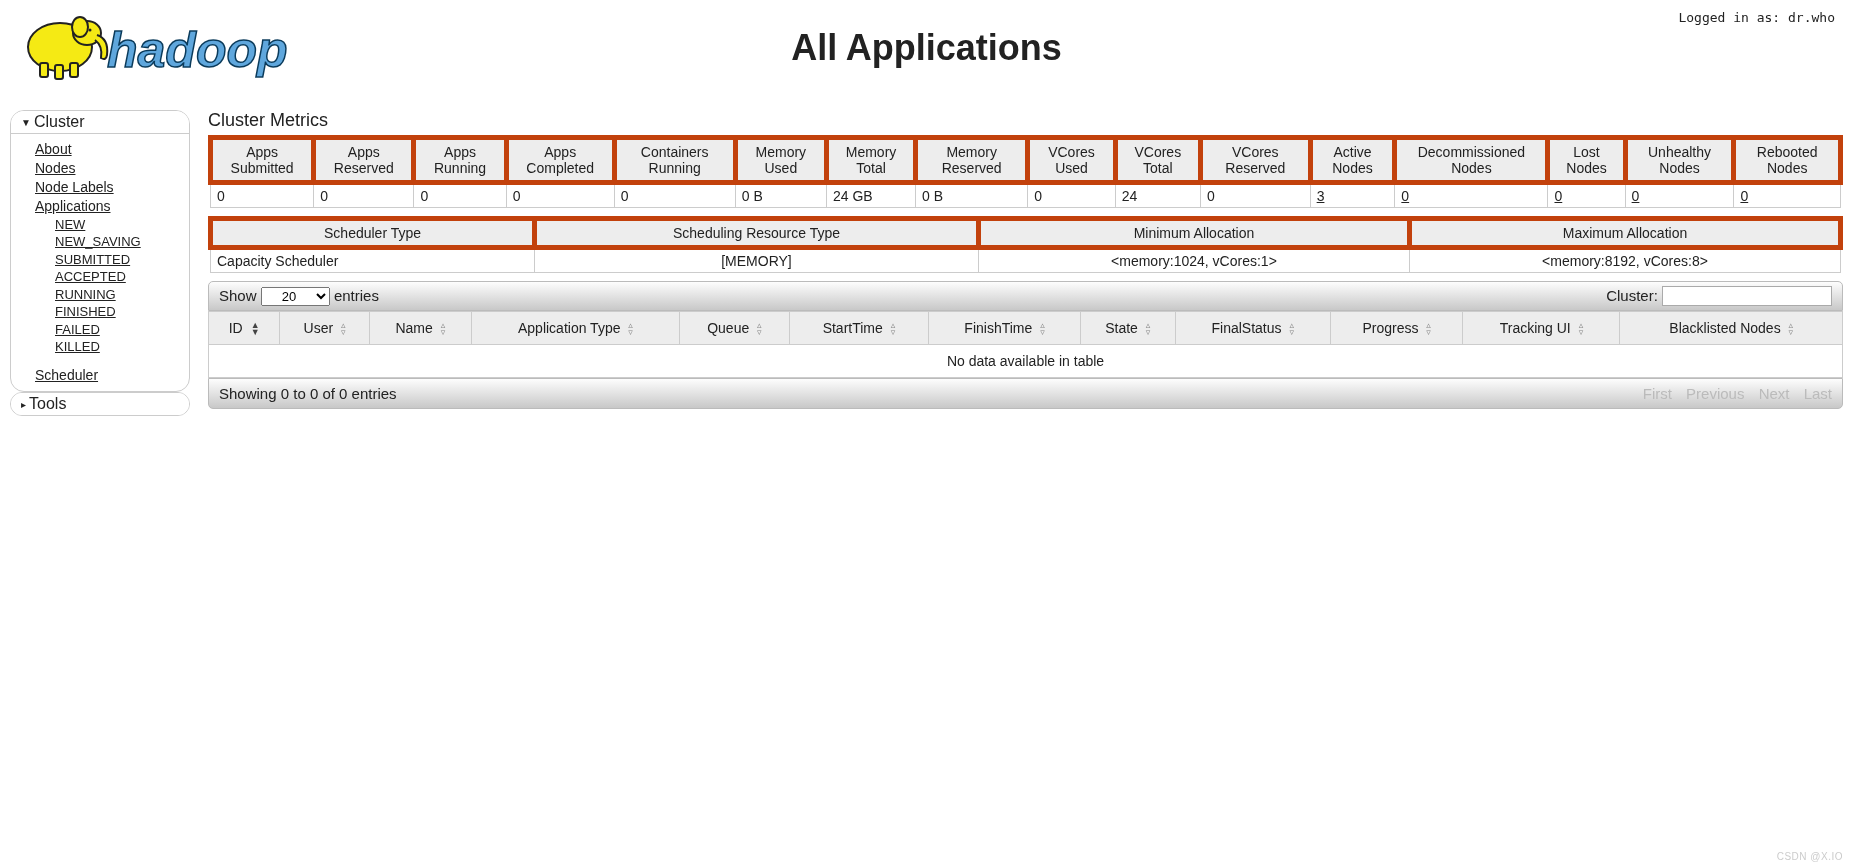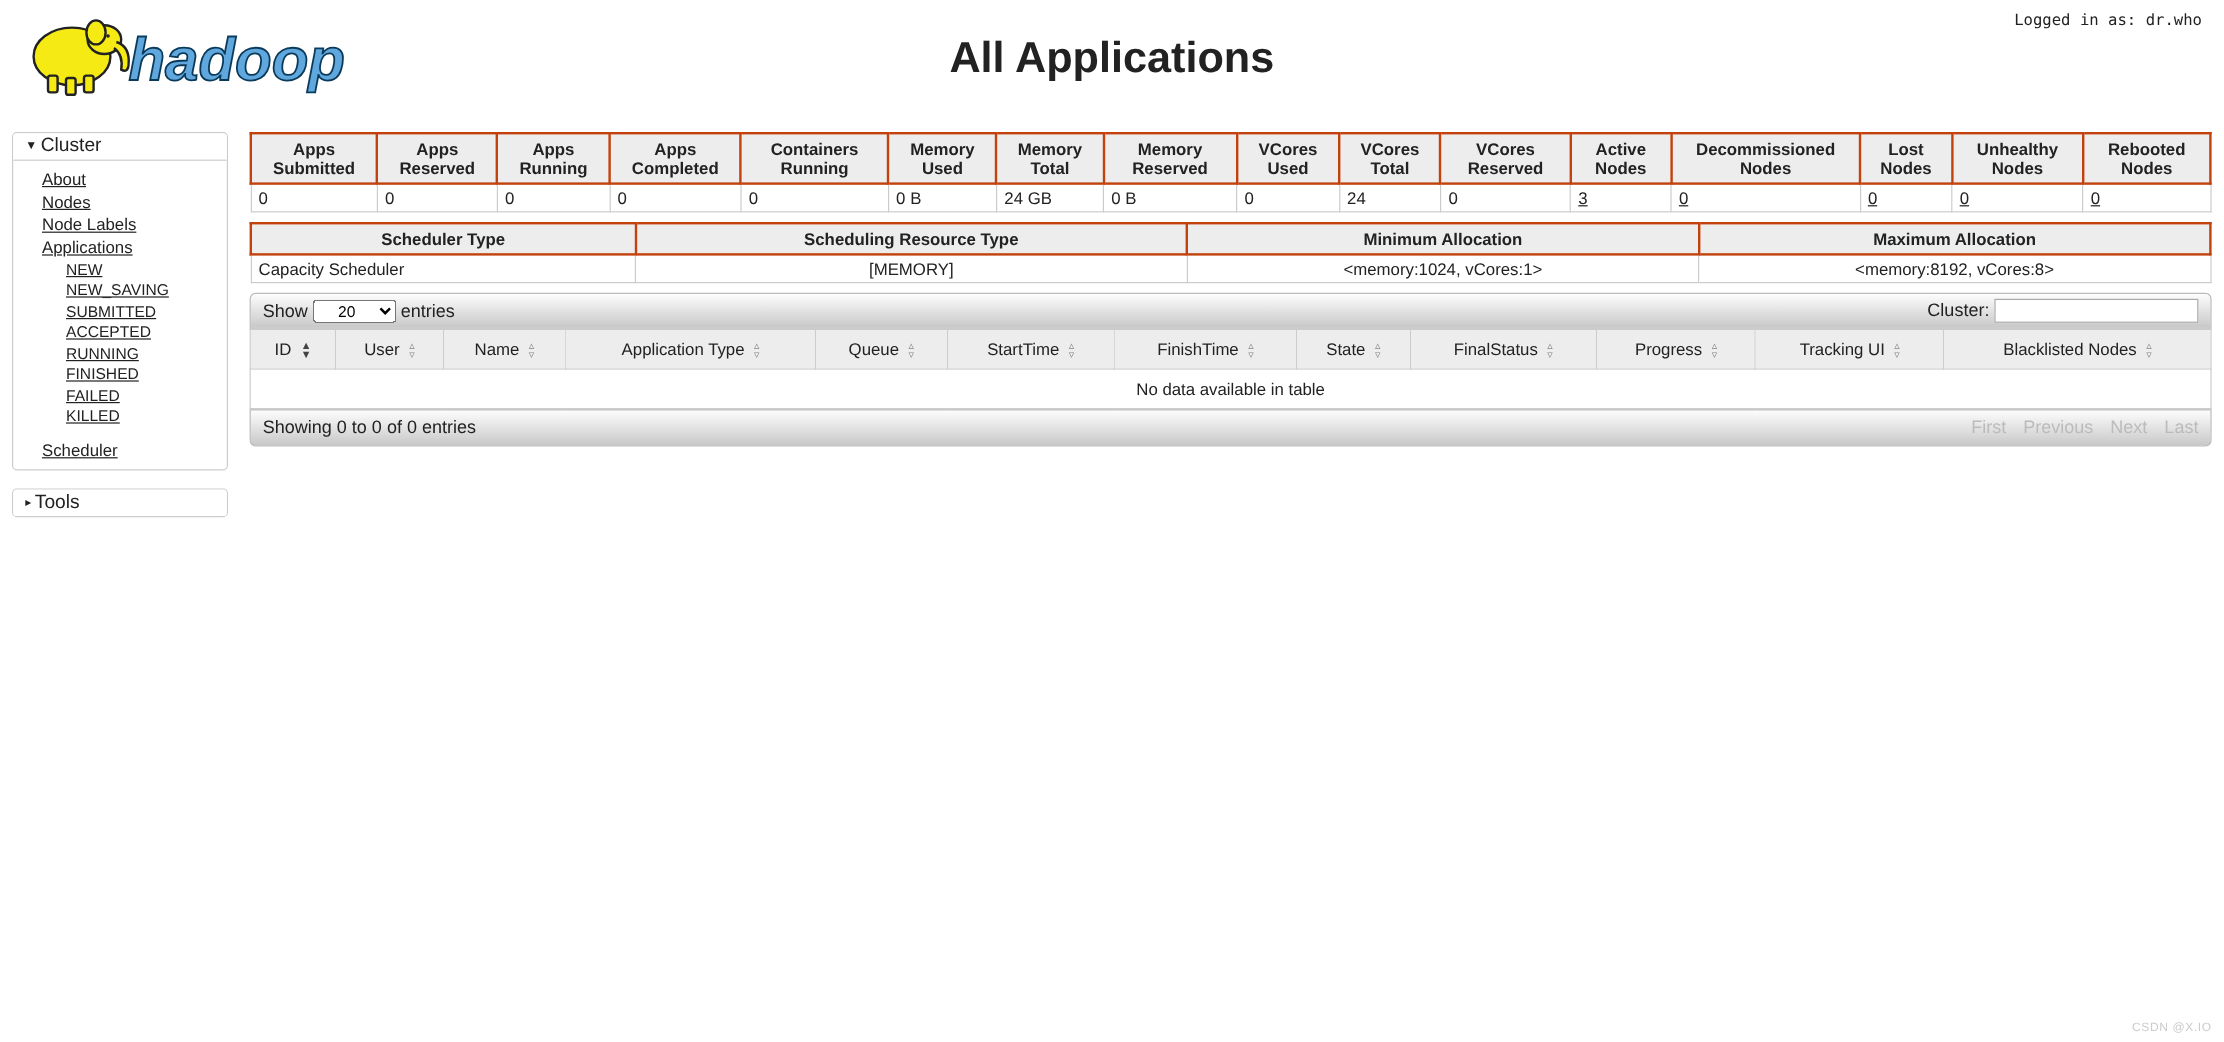--- a/index.html
+++ b/index.html
@@ -43,22 +43,22 @@
     padding: 0 10px;
   }
   .sidebar {
     width: 180px;
     flex-shrink: 0;
     margin-right: 18px;
     margin-top: 15px;
   }
   .side-panel {
     border: 1px solid #ccc;
-    border-radius: 4px;
-    margin-bottom: 15px;
+    border-radius: 14px;
+    margin-bottom: 0;
     overflow: hidden;
   }
   .side-panel-header {
     background: #fff;
     padding: 2px 8px 2px 10px;
     font-size: 16px;
     border-bottom: 1px solid #ccc;
   }
   .side-panel-header:last-child { border-bottom: none; }
   .side-panel-body {
@@ -94,23 +94,23 @@
     font-weight: normal;
   }
   table.grid {
     width: 100%;
     border-collapse: collapse;
     font-size: 14px;
     margin-bottom: 8px;
   }
   table.grid th {
     background: #ededed;
-    border: 2px solid #c2410c;
+    border: 5px solid #c2410c;
     padding: 4px 6px;
-    font-weight: bold;
+    font-weight: normal;
     text-align: center;
   }
   table.grid td {
     border: 1px solid #ccc;
     padding: 3px 6px;
     text-align: left;
   }
   .link { text-decoration: underline; }
   .dt-controls {
     display: flex;
@@ -238,20 +238,21 @@
       </div>
     </div>
     <div class="side-panel">
       <div class="side-panel-header">
         <span class="tri">▸</span><span>Tools</span>
       </div>
     </div>
   </div>
 
   <div class="main">
+    <div class="section-title">Cluster Metrics</div>
     <table class="grid">
       <thead>
           <tr id="cm-head">
             <th>Apps Submitted</th>
             <th>Apps Reserved</th>
             <th>Apps Running</th>
             <th>Apps Completed</th>
             <th>Containers Running</th>
             <th>Memory Used</th>
             <th>Memory Total</th>

